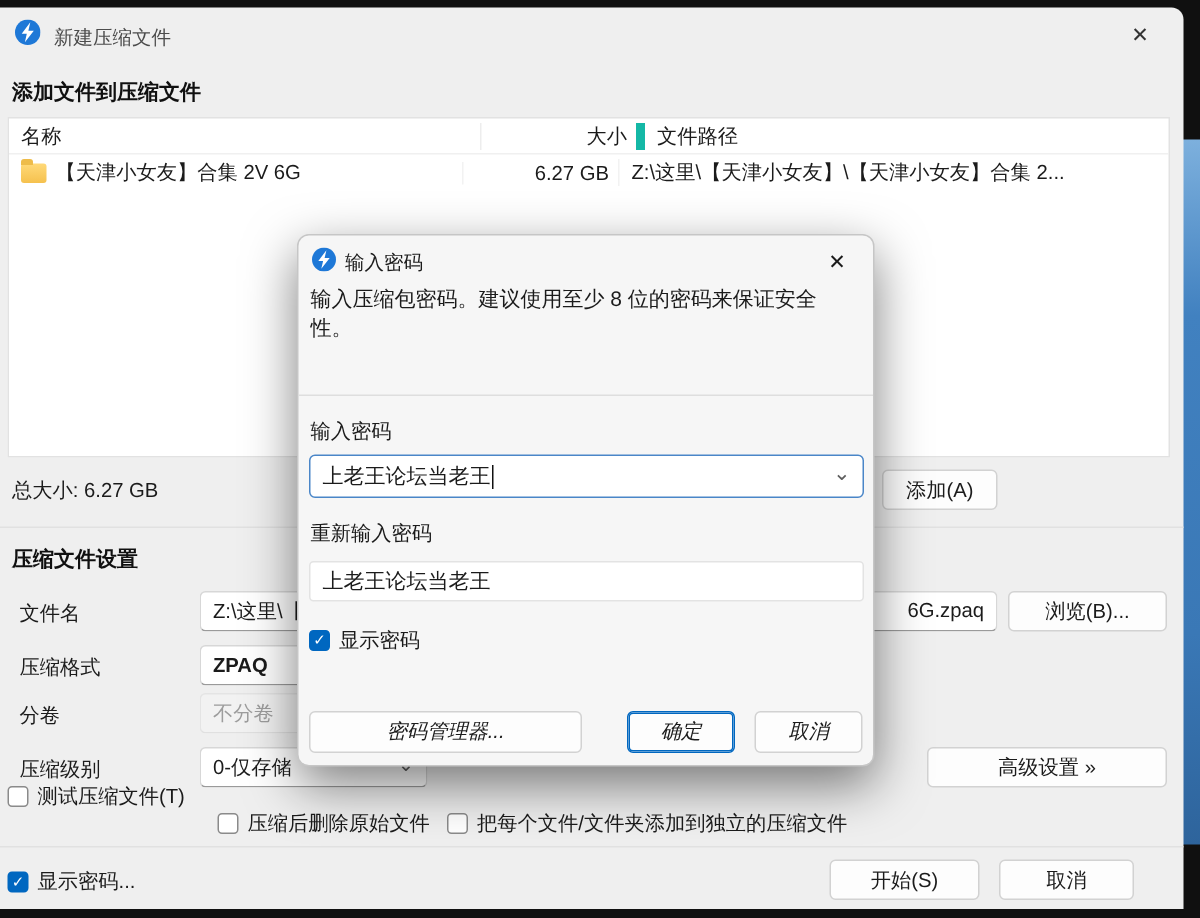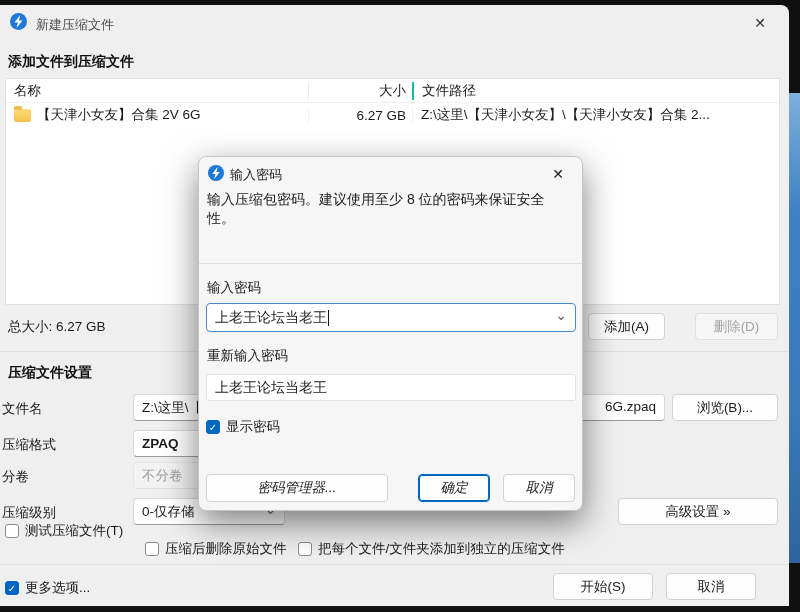--- a/index.html
+++ b/index.html
@@ -17,38 +17,38 @@
       align-items:center; justify-content:center; font-size:14px; color:#333; cursor:default; }
 
   .section-heading { position:absolute; left:8px; font-size:14px; font-weight:bold; color:#101010; }
 
   .file-table { position:absolute; left:5px; top:73px; width:775px; height:227px;
       background:#fff; border:1px solid #e2e2e2; font-size:13.5px; color:#1b1b1b; }
   .tbl-row { display:flex; align-items:center; height:24px; }
   .tbl-header { border-bottom:1px solid #f0f0f0; }
   .col-name { width:302px; padding-left:8px; display:flex; align-items:center; gap:6px; }
   .col-size { width:104px; text-align:right; padding-right:6px; border-left:1px solid #f2f2f2; }
-  .tbl-header .col-size { border-left:1px solid #ededed; }
+  .tbl-header .col-size { border-left:1px solid #ededed;margin-left:12px; }
   .col-path { flex:1; padding-left:8px; border-left:1px solid #f2f2f2; white-space:nowrap; overflow:hidden; }
-  .tbl-header .col-path { border-left:2px solid #14b8a6; }
+  .tbl-header .col-path { border-left:6px solid #14b8a6; }
   .folder-ico { position:relative; width:17px; height:13px; background:linear-gradient(180deg,#ffd978,#f5c14e);
       border-radius:2px; flex:0 0 auto; }
   .folder-ico:before { content:""; position:absolute; left:0; top:-3px; width:8px; height:4px;
       background:#eebc4a; border-radius:2px 2px 0 0; }
 
   .total-size { position:absolute; left:8px; top:313px; font-size:13.5px; color:#1b1b1b; }
 
   .btn { position:absolute; display:flex; align-items:center; justify-content:center;
       background:#fdfdfd; border:1px solid #d2d2d2; border-radius:4px;
       font-size:13.5px; color:#1b1b1b; height:27px; cursor:default; }
   .btn.disabled { color:#a3a3a3; background:#f6f6f6; border-color:#dedede; }
 
   .hdiv { position:absolute; left:0; width:789px; height:1px; background:#e1e1e1; }
 
-  .field-label { position:absolute; left:2px; font-size:13.5px; color:#1b1b1b; }
+  .field-label { position:absolute; left:13px; font-size:13.5px; color:#1b1b1b; }
 
   .textfield { position:absolute; background:#fff; border:1px solid #d7d7d7; border-bottom-color:#9a9a9a;
       border-radius:4px; display:flex; align-items:center; padding:0 8px; font-size:13.5px; color:#1b1b1b; }
   .textfield .between { display:flex; justify-content:space-between; width:100%; }
 
   .combo { position:absolute; background:#fff; border:1px solid #d7d7d7; border-bottom-color:#9a9a9a;
       border-radius:4px; display:flex; align-items:center; justify-content:space-between;
       padding:0 8px; font-size:13.5px; color:#1b1b1b; }
   .combo .chev { color:#5f5f5f; font-size:13px; margin-top:-5px; }
   .combo.disabled { background:#f2f2f2; border-color:#e4e4e4; border-bottom-color:#e0e0e0; color:#9d9d9d; }
@@ -106,21 +106,20 @@
           <span>【天津小女友】合集 2V 6G</span>
         </div>
         <div class="col-size">6.27 GB</div>
         <div class="col-path">Z:\这里\【天津小女友】\【天津小女友】合集 2...</div>
       </div>
     </div>
 
     <div class="total-size">总大小: 6.27 GB</div>
 
     <div class="btn" style="left:588px; top:308px; width:77px">添加(A)</div>
-    <div class="btn disabled" style="left:695px; top:308px; width:83px">删除(D)</div>
 
     <div class="hdiv" style="top:346px"></div>
 
     <div class="section-heading" style="top:359px">压缩文件设置</div>
 
     <div class="field-label" style="top:395px">文件名</div>
     <div class="textfield" style="left:133px; top:389px; width:532px; height:27px">
       <div class="between">
         <span>Z:\这里\【</span>
         <span>6G.zpaq</span>
@@ -156,21 +155,21 @@
     </div>
     <div class="chk-item" style="left:298px; top:535px">
       <span class="chk-box"></span>
       <span>把每个文件/文件夹添加到独立的压缩文件</span>
     </div>
 
     <div class="hdiv" style="top:559px"></div>
 
     <div class="chk-item" style="left:5px; top:574px">
       <span class="chk-box checked">✓</span>
-      <span>更多选项...</span>
+      <span>显示密码...</span>
     </div>
     <div class="btn" style="left:553px; top:568px; width:100px">开始(S)</div>
     <div class="btn" style="left:666px; top:568px; width:90px">取消</div>
   </div>
 
   <div class="dialog">
     <svg class="dlg-icon" viewBox="0 0 16 16">
       <circle cx="8" cy="8" r="8" fill="#1e78d7"></circle>
       <path d="M9.6 1.8 4.2 9h3.2l-1.2 5.2L11.8 7H8.4z" fill="#fff"></path>
     </svg>

